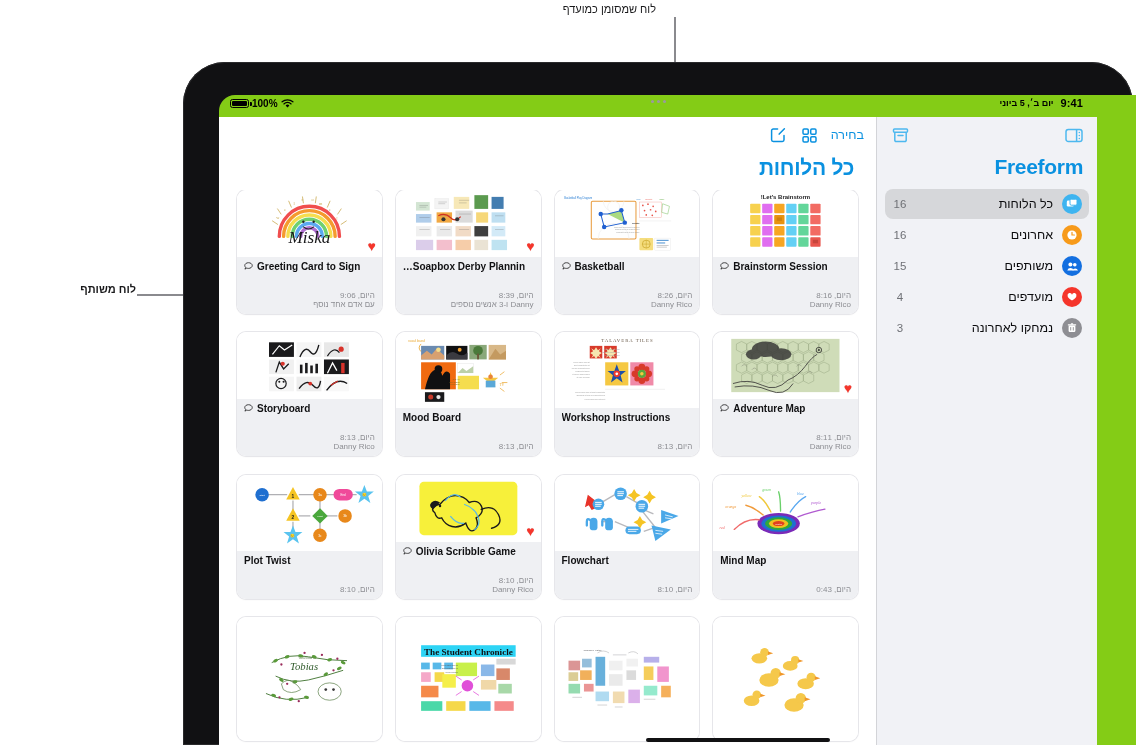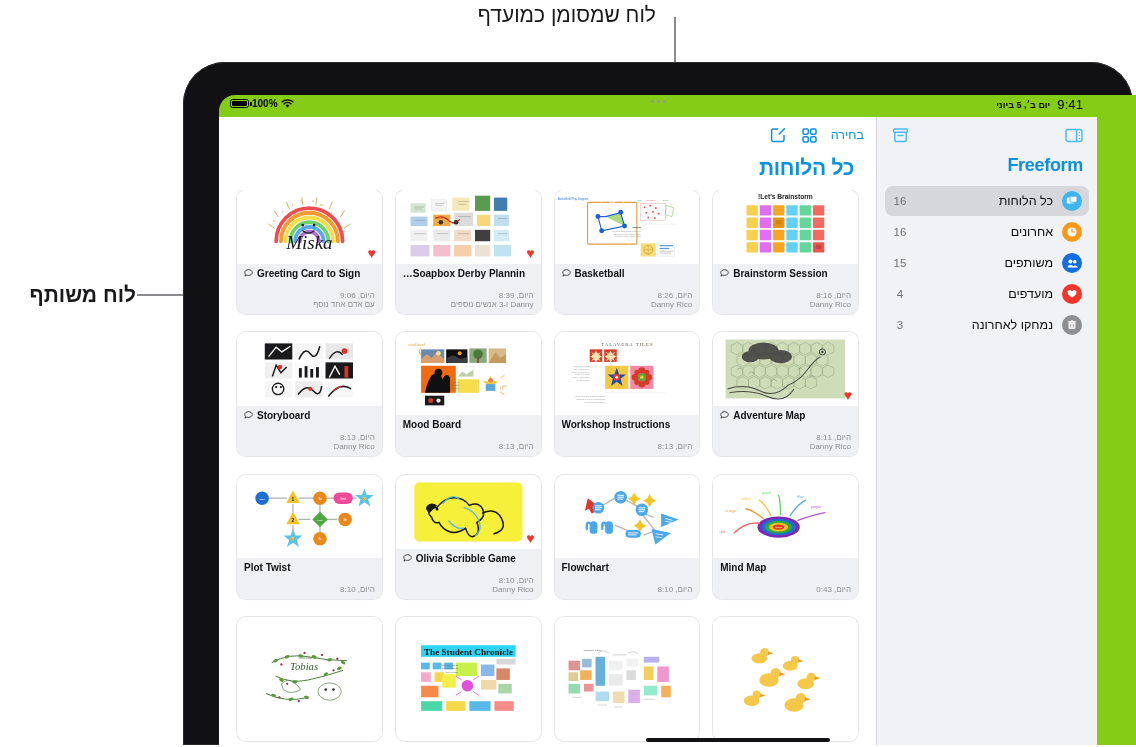--- a/index.html
+++ b/index.html
@@ -1,40 +1,40 @@
 <!DOCTYPE html>
 <html lang="he"><head>
 <meta charset="utf-8">
 <style>
   html,body{margin:0;padding:0;background:#ffffff;}
   body{width:1136px;height:747px;position:relative;overflow:hidden;
        font-family:"Liberation Sans","DejaVu Sans",sans-serif;}
 
   
-  .anno-text{position:absolute;font-size:21px;color:#19191b;white-space:nowrap;
+  .anno-text{position:absolute;font-size:11px;color:#19191b;white-space:nowrap;
              direction:rtl;unicode-bidi:isolate;}
   .anno-line{position:absolute;background:#8a8a8e;}
 
   
   .device{position:absolute;left:183px;top:62px;width:950px;height:683px;
           background:#111113;border-radius:42px 42px 0 0;
           box-shadow:inset 0 0 0 1px #2a2a2c;}
   .dev-btn{position:absolute;background:#141416;border-radius:2px;}
   .dev-cam{position:absolute;left:193px;top:399px;width:6px;height:6px;border-radius:50%;
            background:#2b3a5c;}
 
   .screen{position:absolute;left:36px;top:33px;width:1038px;height:650px;
           background:#84cc16;border-radius:16px 16px 0 0;overflow:hidden;}
 
   
   .statusbar{position:absolute;left:0;top:0;width:878px;height:22px;}
   .sb-left{position:absolute;left:11px;top:3px;display:flex;align-items:center;gap:3px;}
   .sb-right{position:absolute;right:14px;top:2px;display:flex;align-items:center;gap:7px;
             direction:rtl;}
-  .sb-time{font-size:13px;font-weight:normal;color:#000;letter-spacing:.1px;}
+  .sb-time{font-size:11px;font-weight:bold;color:#000;letter-spacing:.1px;}
   .sb-date{font-size:9px;font-weight:bold;color:#000;direction:rtl;}
   .batt-pct{font-size:10px;font-weight:bold;color:#000;}
   .batt-ico{width:19px;height:9.5px;border:1px solid #000;border-radius:2.5px;
             position:relative;box-sizing:border-box;}
   .batt-ico:after{content:"";position:absolute;left:1px;top:1px;bottom:1px;right:1px;
                   background:#000;border-radius:1px;}
   .batt-nub{position:absolute;right:-2.5px;top:2.8px;width:1.6px;height:4px;
             background:#000;border-radius:0 1px 1px 0;}
   .dots-ind{position:absolute;left:0;right:0;top:5px;margin:auto;width:22px;
             display:flex;justify-content:center;gap:3px;}
@@ -44,21 +44,21 @@
   .appwrap{position:absolute;left:0;top:22px;width:878px;height:628px;display:flex;
            flex-direction:row-reverse;}
 
   
   .sidebar{width:220px;background:#f1f2f6;display:flex;flex-direction:column;
            flex:0 0 220px;}
   .sb-tools{height:36px;display:flex;align-items:center;justify-content:space-between;
             padding:0 14px;}
   .ico-btn{width:19px;height:19px;display:flex;align-items:center;justify-content:center;
            cursor:pointer;}
-  .sb-title{font-size:18px;font-weight:bold;color:#0a91e0;text-align:right;
+  .sb-title{font-size:21px;font-weight:bold;color:#0a91e0;text-align:right;
             padding:2px 14px 10px 14px;direction:rtl;letter-spacing:-.3px;}
   .sb-list{padding:0 8px;display:flex;flex-direction:column;gap:1px;}
   .sb-row{display:flex;flex-direction:row-reverse;align-items:center;gap:9px;
           height:30px;padding:0 7px;border-radius:8px;cursor:pointer;}
   .sb-row.sel{background:#d6d7da;}
   .sb-ico{width:20px;height:20px;border-radius:50%;flex:0 0 20px;
           display:flex;align-items:center;justify-content:center;color:#fff;}
   .sb-lbl{flex:1;text-align:right;font-size:12.5px;color:#0b0b0d;direction:rtl;}
   .sb-cnt{font-size:11.5px;color:#6f7176;min-width:16px;text-align:center;}
 
@@ -82,21 +82,21 @@
         display:flex;flex-direction:column;height:124px;}
   .thumb{flex:1;position:relative;background:#fff;overflow:hidden;}
   .thumb svg{position:absolute;inset:0;width:100%;height:100%;}
   .fav{position:absolute;right:6px;bottom:4px;font-size:14px;color:#f5352b;
        line-height:1;text-shadow:0 0 1px rgba(0,0,0,.15);}
   .meta{background:#eff0f3;padding:4px 7px 5px 7px;text-align:right;direction:rtl;}
   .m-name{font-size:10px;font-weight:bold;color:#111113;white-space:nowrap;
           overflow:hidden;text-overflow:ellipsis;display:flex;flex-direction:row-reverse;
           align-items:center;justify-content:flex-start;gap:4px;}
   .bub{flex:0 0 auto;display:inline-block;}
-  .m-sub{font-size:8px;color:#8d8e93;margin-top:12px;direction:rtl;}
+  .m-sub{font-size:8px;color:#8d8e93;margin-top:19px;direction:rtl;}
   .m-own{font-size:8px;color:#8d8e93;direction:ltr;text-align:right;}
 
   .homebar{position:absolute;left:50%;transform:translateX(-50%);bottom:3px;
            width:184px;height:4.5px;background:#111113;border-radius:3px;}
 </style>
 </head>
 <body>
 
 <div class="anno-text" style="right:480px;top:3px;">לוח שמסומן כמועדף</div>
 <div class="anno-line" style="left:674px;top:17px;width:2px;height:256px;"></div>

